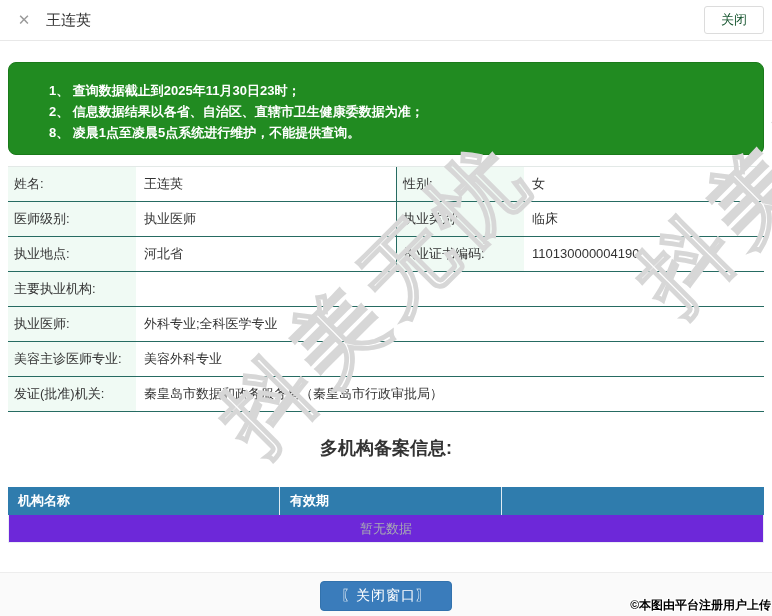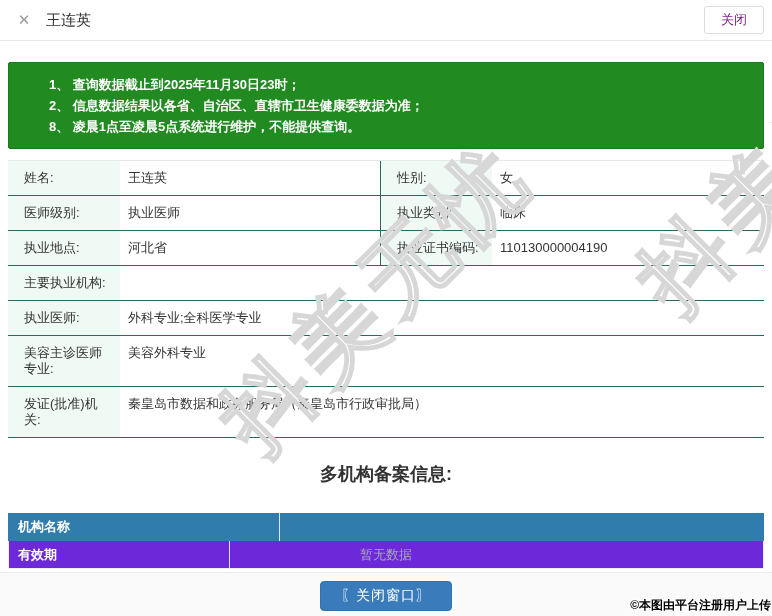--- a/index.html
+++ b/index.html
@@ -10,43 +10,43 @@
   }
   *{margin:0;padding:0;box-sizing:border-box;}
   html,body{background:#fff;}
   body{font-family:"Liberation Sans","DejaVu Sans",sans-serif;color:var(--text);}
   .page{position:relative;width:772px;height:616px;background:#fff;overflow:hidden;margin:0 auto;}
 
   
   .topbar{position:relative;height:41px;border-bottom:1px solid #e8e8e8;display:flex;align-items:center;padding:0 8px;}
   .close-x{width:24px;text-align:center;font-size:15px;color:#9a9a9a;cursor:pointer;margin-left:4px;}
   .title{font-size:15px;font-weight:500;color:#333;margin-left:10px;}
-  .btn-close-top{margin-left:auto;background:#fff;border:1px solid #dcdcdc;border-radius:3px;font-size:13px;color:#701a75;
+  .btn-close-top{margin-left:auto;background:#fff;border:1px solid #dcdcdc;border-radius:3px;font-size:13px;color:#14532d;
     padding:4px 16px;cursor:pointer;font-family:inherit;}
 
   
-  .notice{margin:21px 8px 0 8px;background:var(--green);border:1px solid var(--green-border);border-radius:2px;
-    padding:11px 12px 11px 40px;color:#fff;font-size:13px;font-weight:bold;line-height:21px;}
+  .notice{margin:21px 8px 0 8px;background:var(--green);border:1px solid var(--green-border);border-radius:8px;
+    padding:17px 12px 11px 40px;color:#fff;font-size:13px;font-weight:bold;line-height:21px;}
 
   
   .info-table{margin:11px 8px 0 8px;border-top:1px solid #e3e9e7;}
   .irow{display:flex;align-items:stretch;border-bottom:1px solid var(--sep);font-size:13px;}
-  .cell-label{width:112px;background:var(--label-bg);padding:9px 8px 9px 16px;line-height:16px;}
+  .cell-label{width:128px;background:var(--label-bg);padding:9px 8px 9px 6px;line-height:16px;}
   .cell-value{padding:9px 8px;line-height:16px;}
   .irow.split .cell-value.v1{width:260px;}
   .irow.split .cell-label.l2{border-left:1px solid var(--sep);}
   .irow.split .cell-value.v2{flex:1;}
   .irow.full .cell-value{flex:1;}
 
   
   .section-title{margin-top:24px;text-align:center;font-size:18px;font-weight:bold;color:#333;}
 
   
   .org-table{margin:27px 8px 0 8px;}
-  .org-head{display:flex;background:var(--th-blue);height:28px;flex-direction:column;}
+  .org-head{display:flex;background:var(--th-blue);height:28px;}
   .org-th{color:#fff;font-size:13px;font-weight:bold;line-height:28px;padding-left:10px;}
   .org-th.c1{width:272px;border-right:1px solid rgba(255,255,255,.85);}
   .org-th.c2{width:222px;border-right:1px solid rgba(255,255,255,.85);}
   .org-th.c3{flex:1;}
   .org-empty{border:1px solid #ebeef5;border-top:none;height:28px;line-height:27px;text-align:center;
     color:var(--muted);font-size:13px;background:#6d28d9;}
 
   
   .watermark{position:absolute;pointer-events:none;z-index:6;font-size:88px;font-weight:bold;
     letter-spacing:10px;color:transparent;-webkit-text-stroke:2px #d7d7d7;white-space:nowrap;

